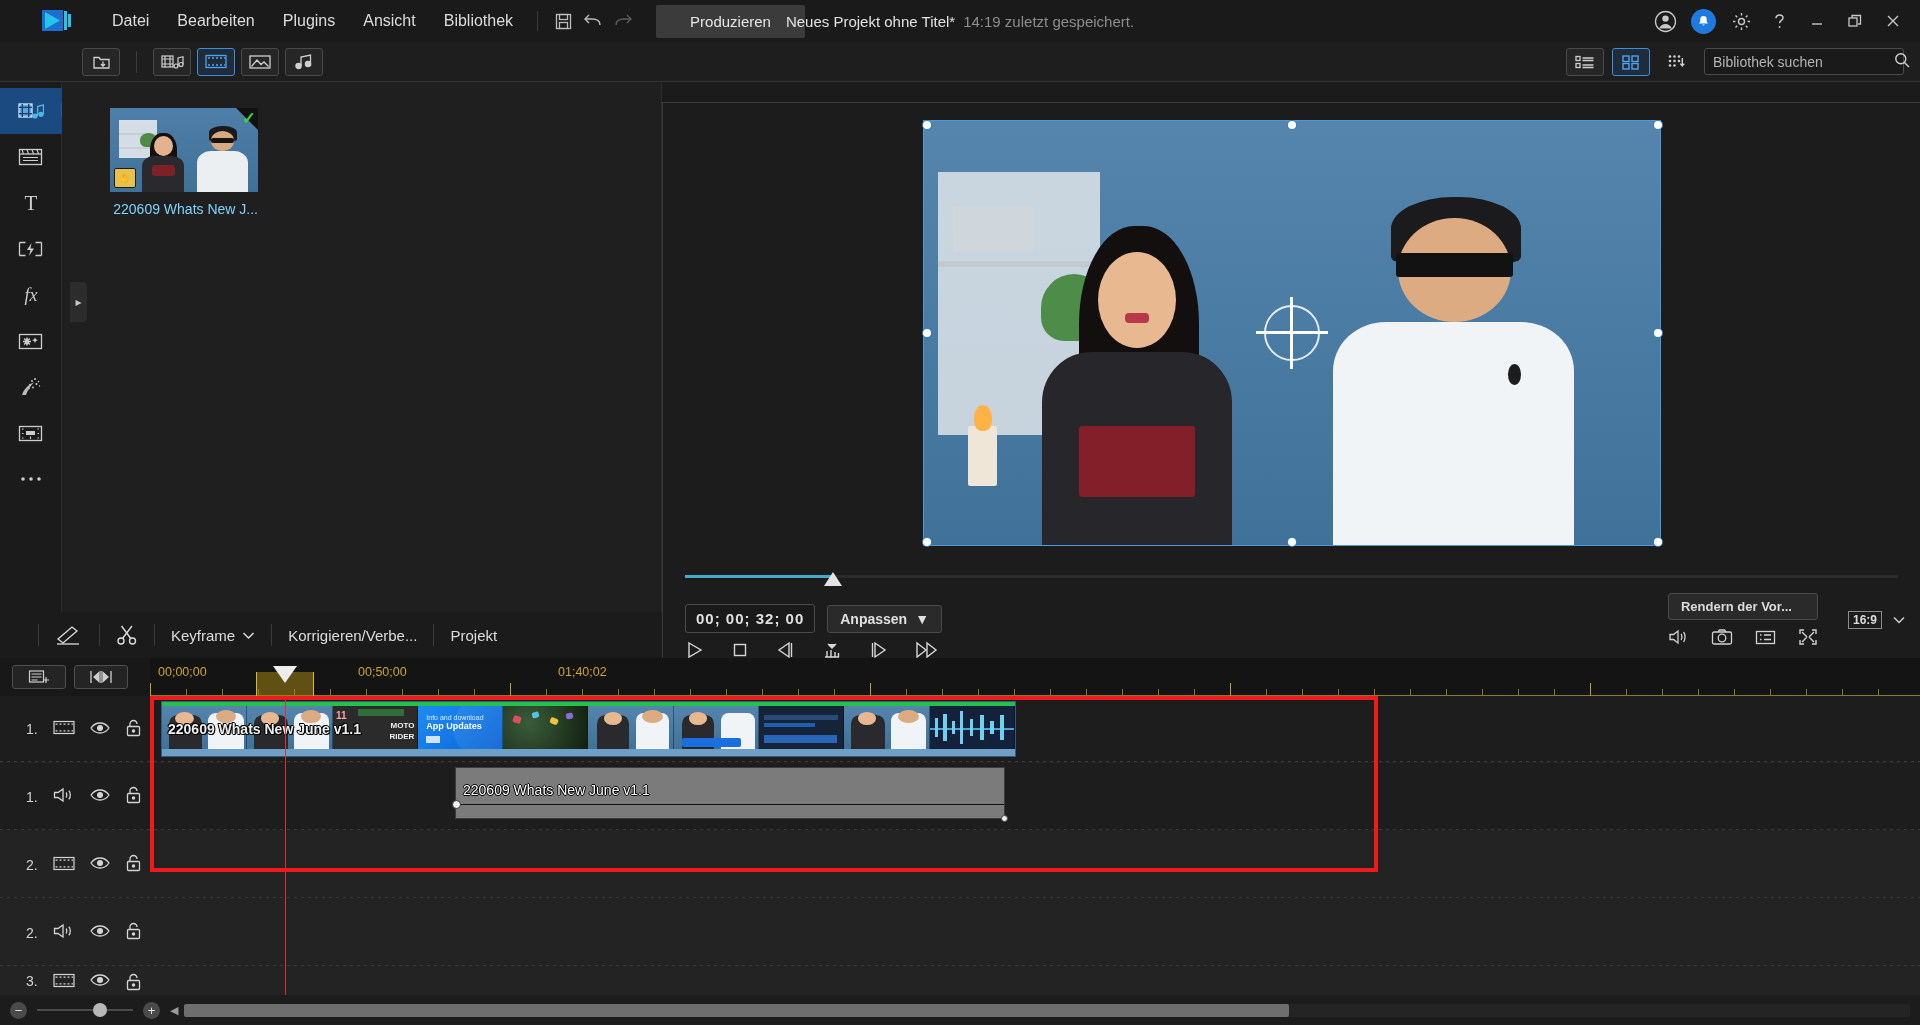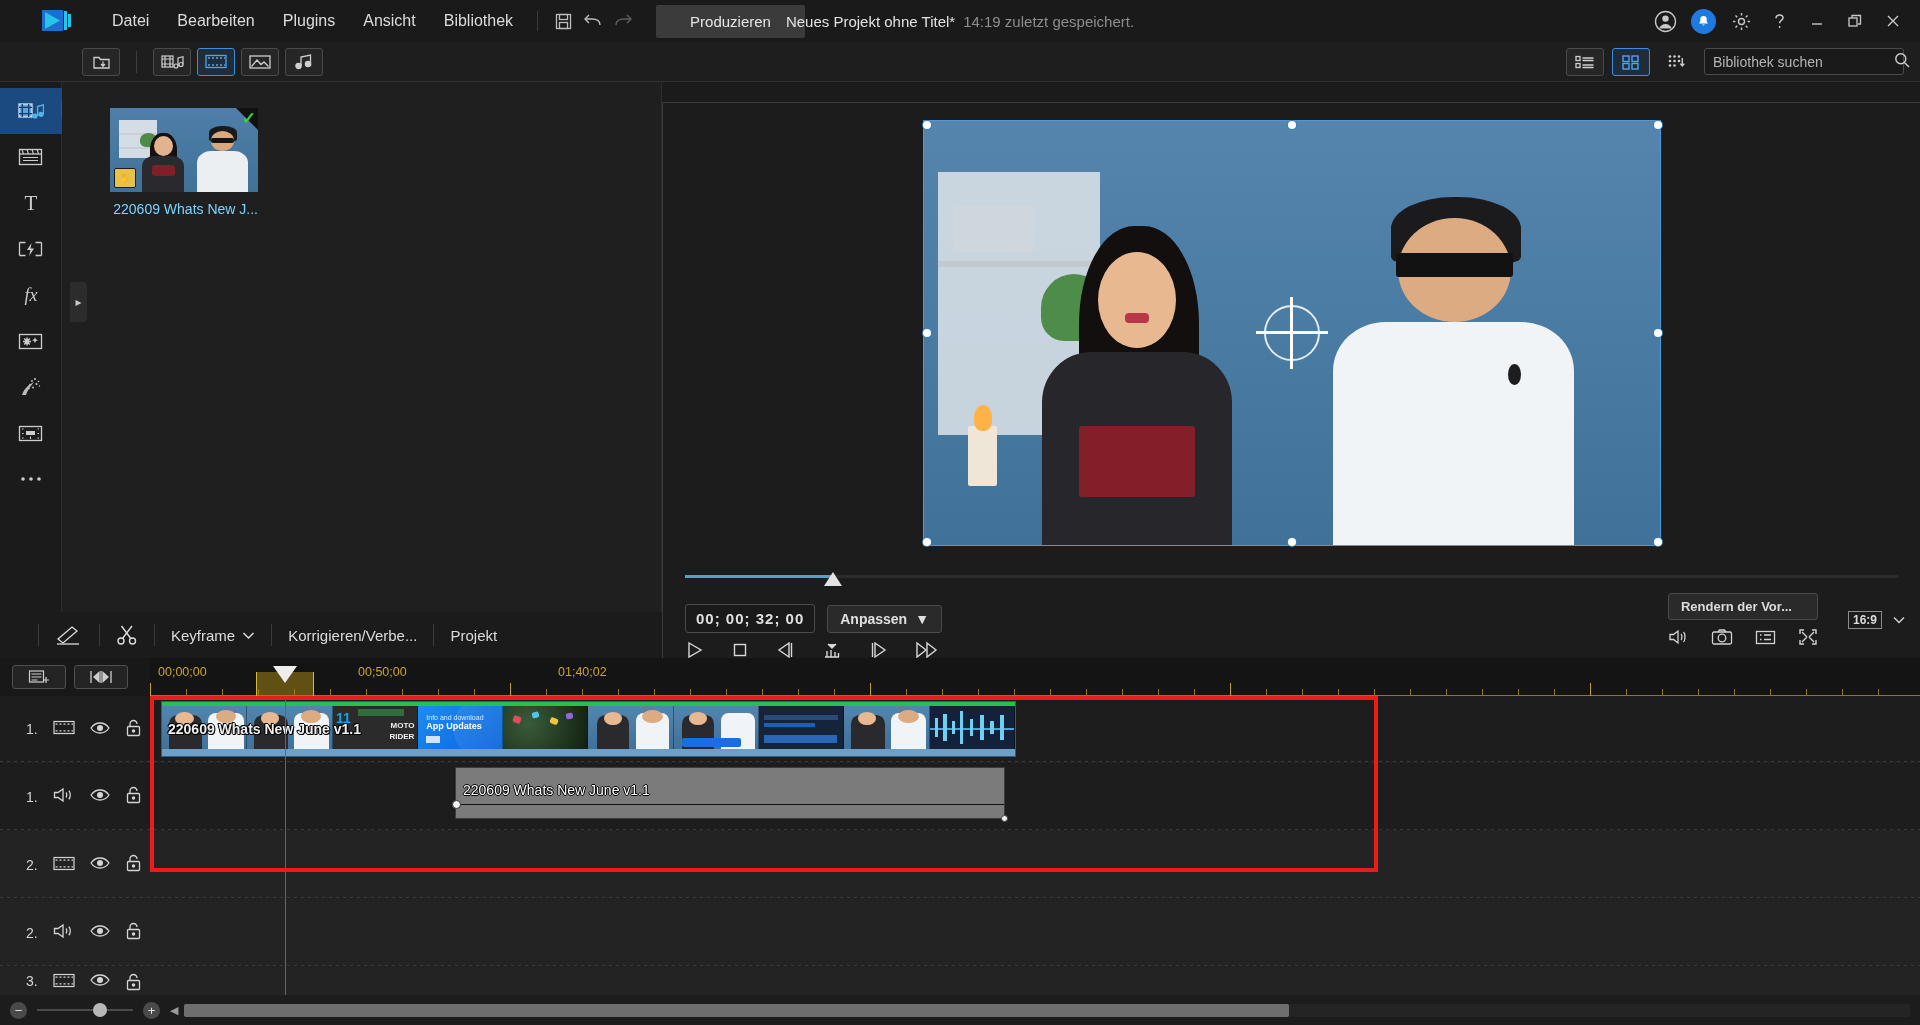--- a/index.html
+++ b/index.html
@@ -884,21 +884,21 @@
                 <div style="position:absolute;left:55%;bottom:0;width:42%;height:84%;background:#f1f4f6;border-radius:22% 22% 0 0;"></div>
                 <div style="position:absolute;left:64%;top:10%;width:24%;height:30%;background:#dcab82;border-radius:50%;"></div>
               </div>
               <div class="cell" style="background:linear-gradient(180deg,#5585ad,#3f7199);">
                 <div style="position:absolute;left:8%;bottom:0;width:40%;height:80%;background:#2a2a2e;border-radius:26% 26% 0 0;"></div>
                 <div style="position:absolute;left:16%;top:14%;width:22%;height:30%;background:#e8b891;border-radius:50%;"></div>
                 <div style="position:absolute;left:55%;bottom:0;width:42%;height:84%;background:#f1f4f6;border-radius:22% 22% 0 0;"></div>
                 <div style="position:absolute;left:64%;top:10%;width:24%;height:30%;background:#dcab82;border-radius:50%;"></div>
               </div>
               <div class="cell" style="background:#2b2b2b;">
-                <div style="position:absolute;left:4%;top:10%;font-size:14px;color:#0ea5e9;font-weight:bold;">11</div>
+                <div style="position:absolute;left:4%;top:10%;font-size:10px;color:#fca5a5;font-weight:bold;">11</div>
                 <div style="position:absolute;left:30%;top:6%;width:55%;height:18%;background:#2f6d3a;"></div>
                 <div style="position:absolute;right:3%;top:34%;font-size:8px;color:#efefef;font-weight:bold;">MOTO</div>
                 <div style="position:absolute;right:3%;top:60%;font-size:8px;color:#efefef;font-weight:bold;">RIDER</div>
               </div>
               <div class="cell" style="background:linear-gradient(135deg,#1d8cf5,#0a63d6);">
                 <div style="position:absolute;left:10%;top:18%;font-size:7px;color:#d8e9ff;">Info and download</div>
                 <div style="position:absolute;left:10%;top:34%;font-size:9px;color:#fff;font-weight:bold;">App Updates</div>
                 <div style="position:absolute;left:10%;bottom:14%;width:16%;height:16%;background:#fff;opacity:.8;"></div>
                 <div style="position:absolute;right:-12%;top:-20%;width:70%;height:140%;background:rgba(255,255,255,.07);border-radius:50%;"></div>
               </div>

